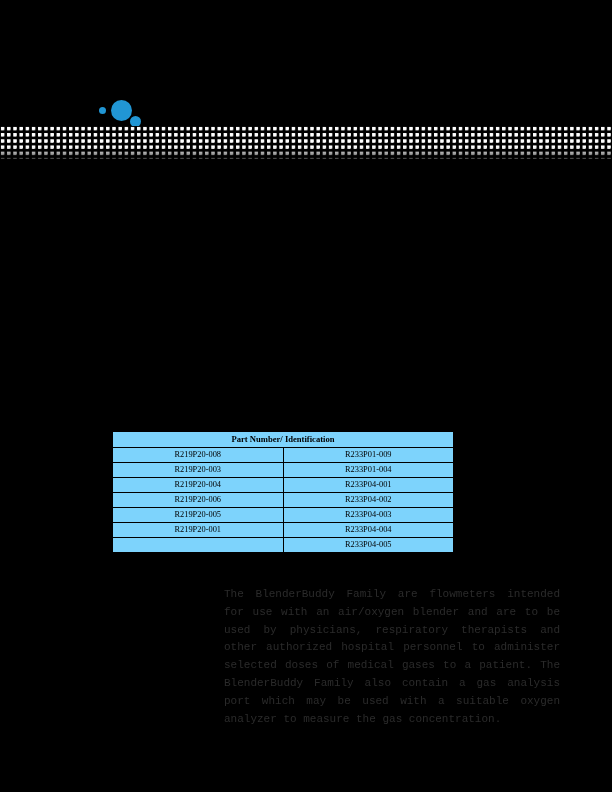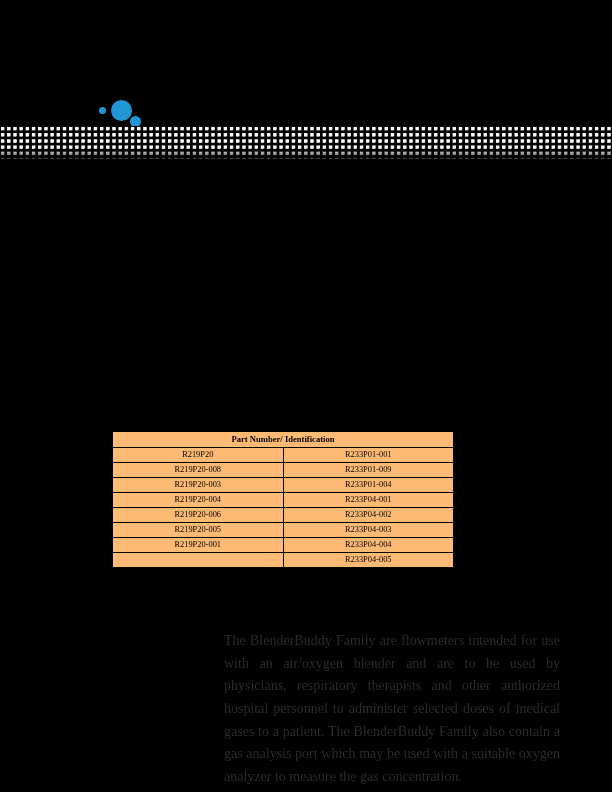--- a/index.html
+++ b/index.html
@@ -83,21 +83,21 @@
   .table-wrap {
     position: absolute;
     left: 112px;
     top: 431px;
     width: 342px;
     background: #ffffff;
   }
   table.pn-table {
     border-collapse: collapse;
     width: 342px;
-    background: #fdba74;
+    background: #7dd3fc;
   }
   table.pn-table td,
   table.pn-table th {
     border: 1px solid #000000;
     color: #000000;
     font-family: "Liberation Serif", serif;
     font-size: 8.4px;
     line-height: 1.05;
     text-align: center;
     padding: 2px 0 2px 0;
@@ -111,25 +111,24 @@
   table.pn-table td.col-a { width: 171px; }
   table.pn-table td.col-b { width: 171px; }
 
   
   .description {
     position: absolute;
     left: 224px;
     top: 586px;
     width: 336px;
     color: #2b2b2b;
-    font-family: Liberation Serif, serif;
-    font-size: 14px;
+    font-family: Liberation Mono, monospace;
+    font-size: 11px;
     line-height: 1.62;
     text-align: justify;
-    margin-top: 44px;
   }
 </style>
 </head>
 <body>
 
 <div class="page">
 
   <div class="logo-area">
     <span class="logo-dot-big"></span>
     <span class="logo-dot-mid"></span>
@@ -140,24 +139,20 @@
   <div class="halftone-fade"></div>
 
   <div class="table-wrap">
     <table class="pn-table">
       <thead>
         <tr>
           <th class="header-cell" colspan="2">Part Number/ Identification</th>
         </tr>
       </thead>
       <tbody>
-        <tr>
-          <td class="col-a">R219P20</td>
-          <td class="col-b">R233P01-001</td>
-        </tr>
         <tr>
           <td class="col-a">R219P20-008</td>
           <td class="col-b">R233P01-009</td>
         </tr>
         <tr>
           <td class="col-a">R219P20-003</td>
           <td class="col-b">R233P01-004</td>
         </tr>
         <tr>
           <td class="col-a">R219P20-004</td>

